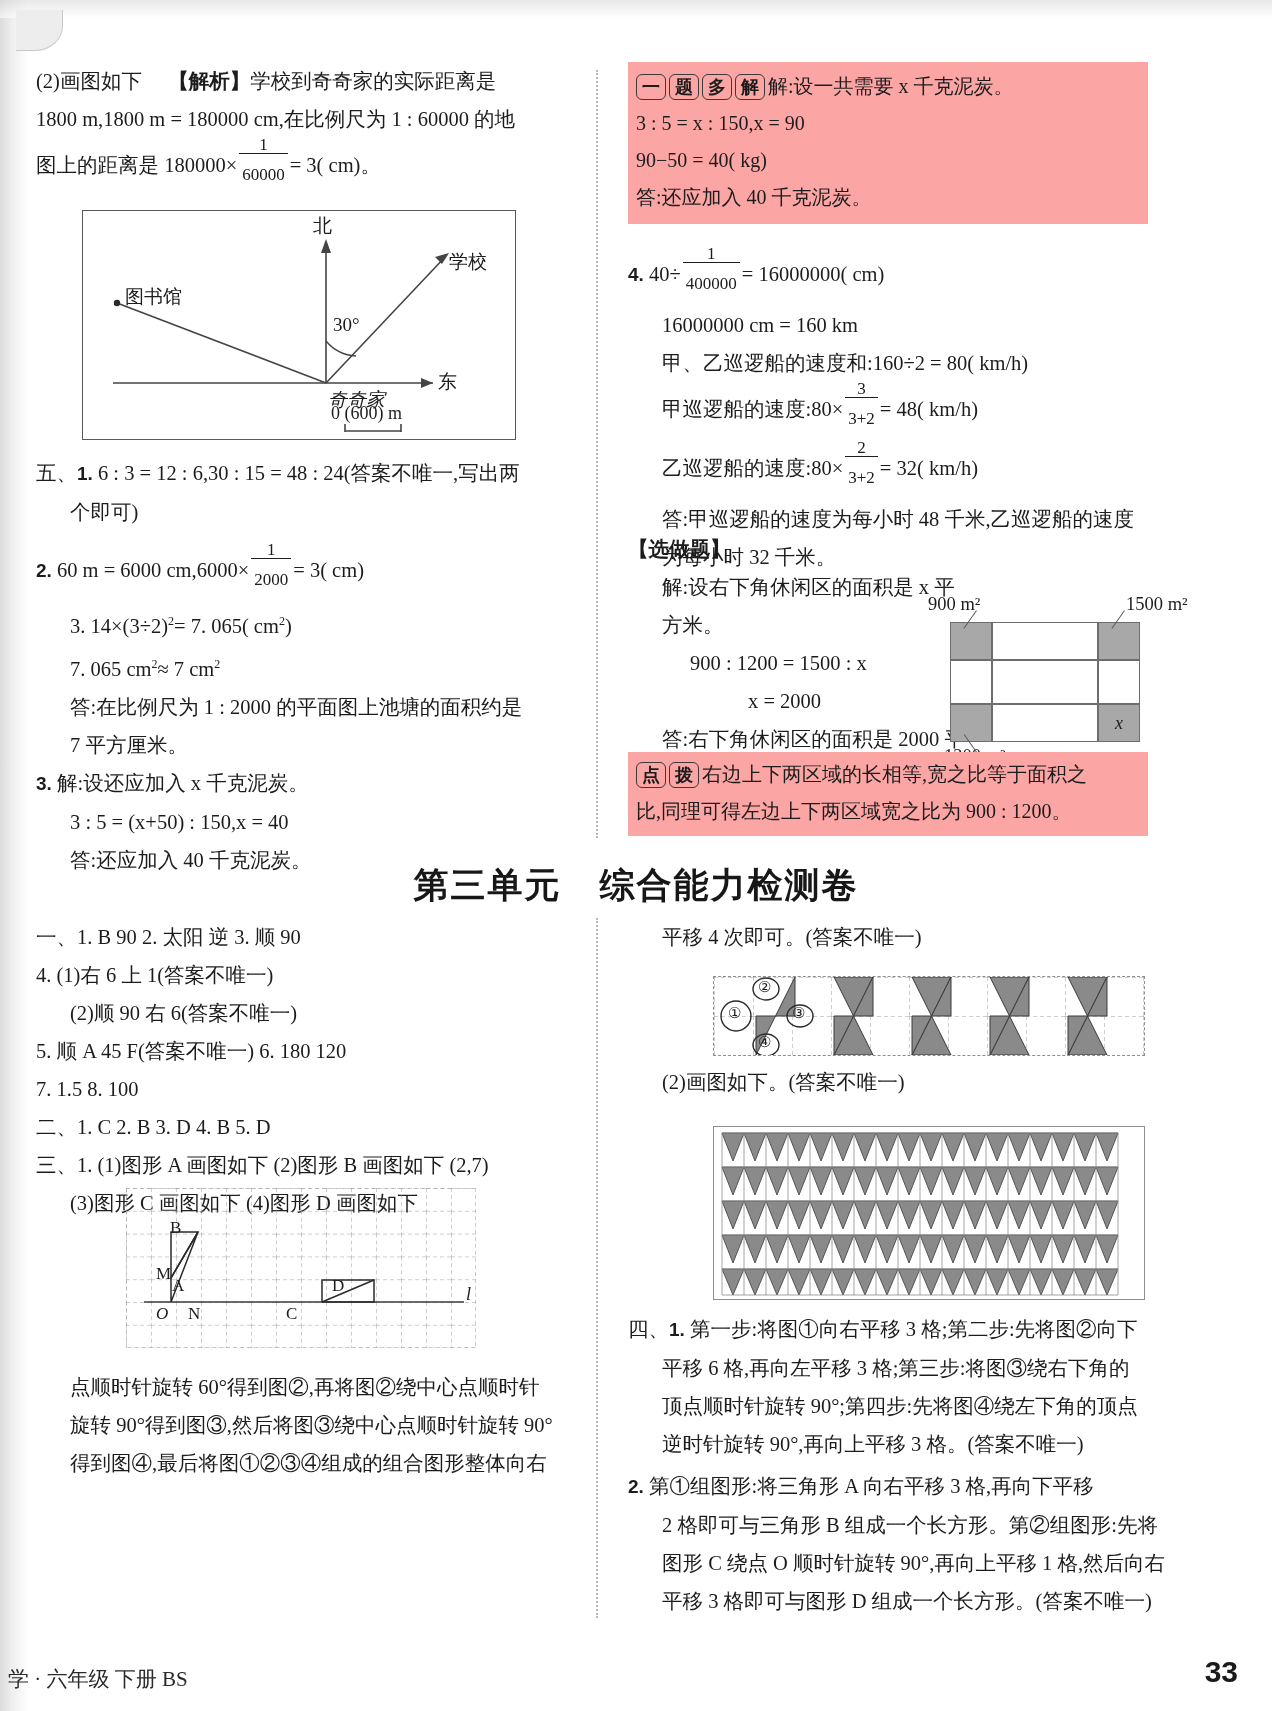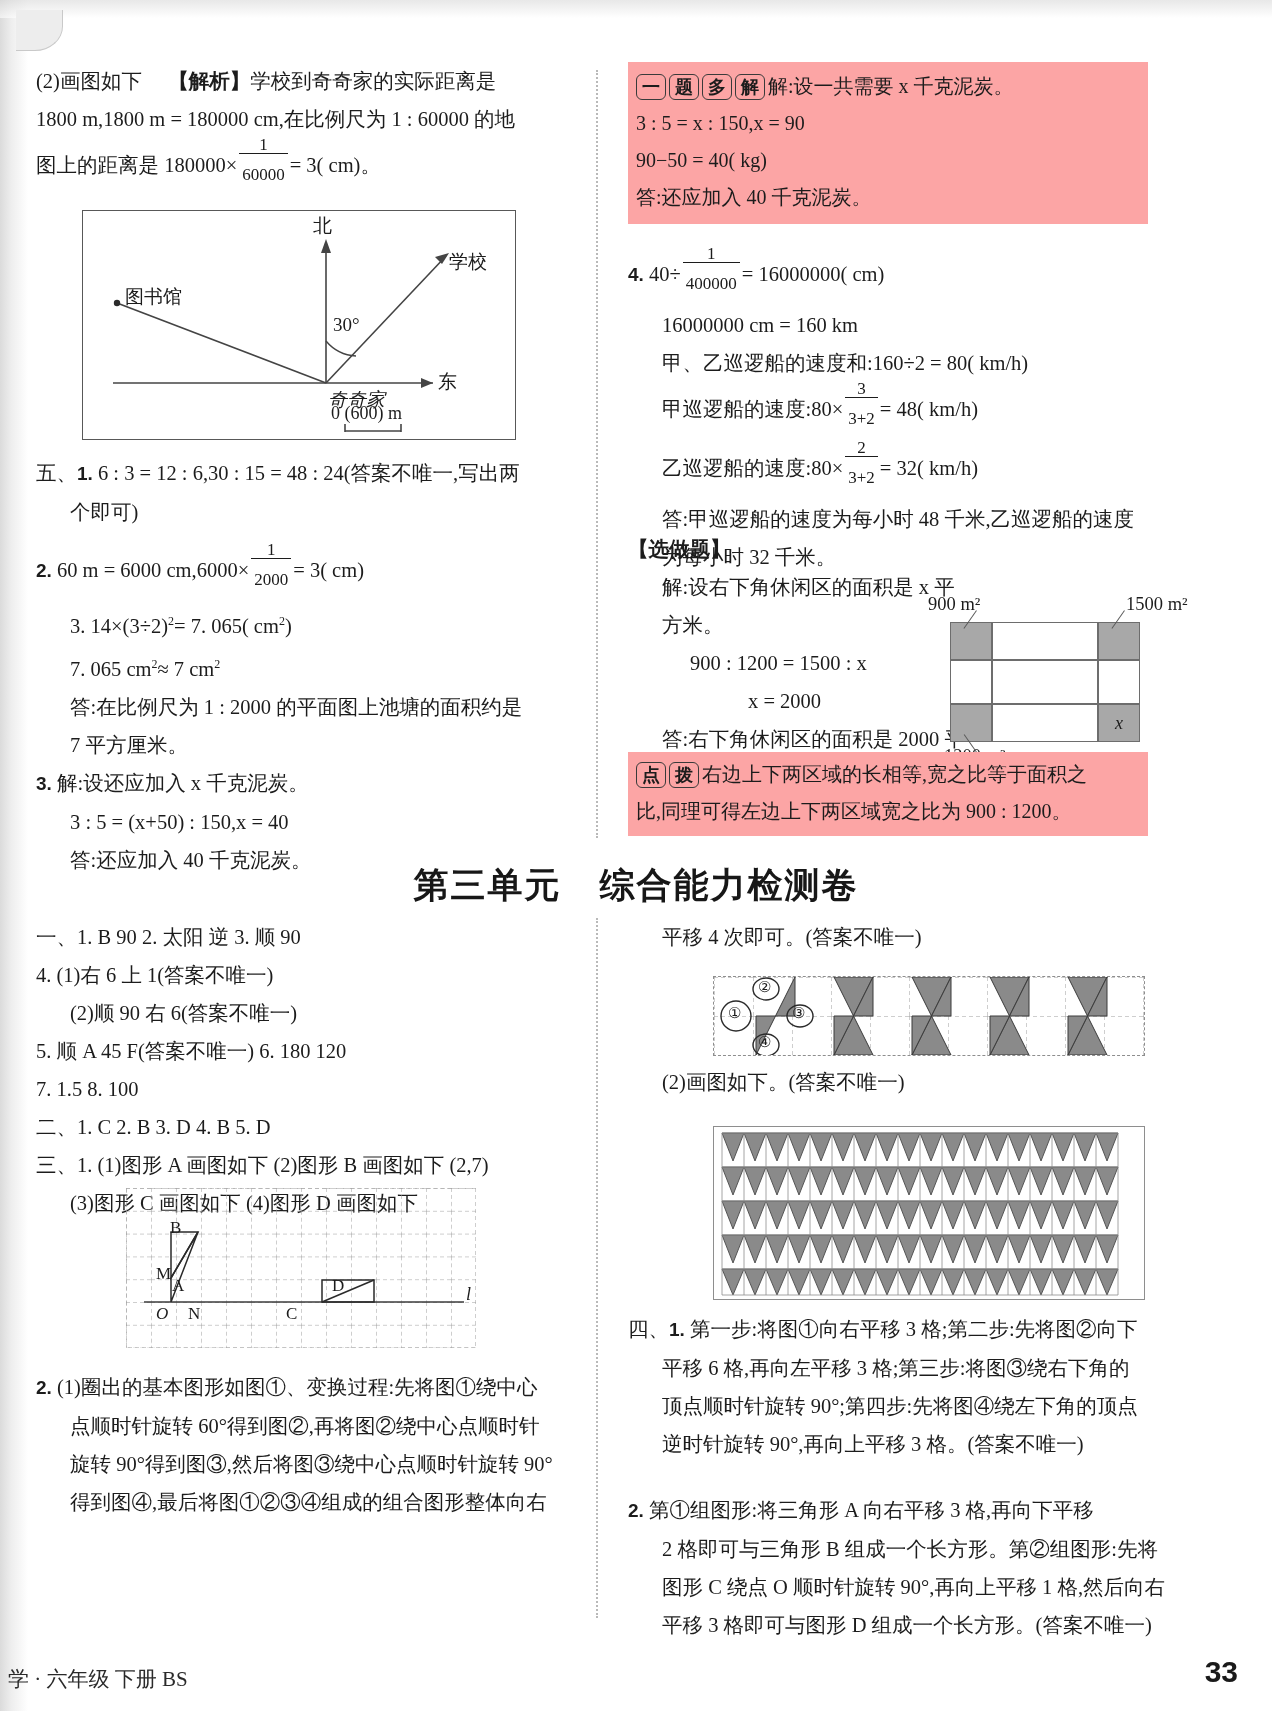--- a/index.html
+++ b/index.html
@@ -313,24 +313,20 @@
         <div style="position:absolute;left:30px;top:76px;font-size:17px;">M</div>
         <div style="position:absolute;left:46px;top:88px;font-size:17px;">A</div>
         <div style="position:absolute;left:30px;top:116px;font-size:17px;font-style:italic;">O</div>
         <div style="position:absolute;left:62px;top:116px;font-size:17px;">N</div>
         <div style="position:absolute;left:160px;top:116px;font-size:17px;">C</div>
         <div style="position:absolute;left:206px;top:88px;font-size:17px;">D</div>
         <div style="position:absolute;left:340px;top:96px;font-size:18px;font-style:italic;">l</div>
       </div>
 
       <div style="position:absolute;left:0;top:450px;width:520px;">
-        <div class="line">
-          <span class="num">2.</span>
-          <span>(1)圈出的基本图形如图①、变换过程:先将图①绕中心</span>
-        </div>
         <div class="line ind1"><span>点顺时针旋转 60°得到图②,再将图②绕中心点顺时针</span></div>
         <div class="line ind1"><span>旋转 90°得到图③,然后将图③绕中心点顺时针旋转 90°</span></div>
         <div class="line ind1"><span>得到图④,最后将图①②③④组成的组合图形整体向右</span></div>
       </div>
     </div>
 
     <div class="bcol bcol-right">
       <div class="line ind1"><span>平移 4 次即可。(答案不唯一)</span></div>
 
       <div class="pinstrip">
@@ -484,21 +480,21 @@
 
       <div style="position:absolute;left:0;top:392px;width:520px;">
         <div class="line">
           <span>四、</span><span class="num">1.</span>
           <span>第一步:将图①向右平移 3 格;第二步:先将图②向下</span>
         </div>
         <div class="line ind1"><span>平移 6 格,再向左平移 3 格;第三步:将图③绕右下角的</span></div>
         <div class="line ind1"><span>顶点顺时针旋转 90°;第四步:先将图④绕左下角的顶点</span></div>
         <div class="line ind1"><span>逆时针旋转 90°,再向上平移 3 格。(答案不唯一)</span></div>
 
-        <div class="line" style="margin-top:28px;">
+        <div class="line" style="margin-top:4px;">
           <span class="num">2.</span>
           <span>第①组图形:将三角形 A 向右平移 3 格,再向下平移</span>
         </div>
         <div class="line ind1"><span>2 格即可与三角形 B 组成一个长方形。第②组图形:先将</span></div>
         <div class="line ind1"><span>图形 C 绕点 O 顺时针旋转 90°,再向上平移 1 格,然后向右</span></div>
         <div class="line ind1"><span>平移 3 格即可与图形 D 组成一个长方形。(答案不唯一)</span></div>
       </div>
     </div>
   </div>
 

